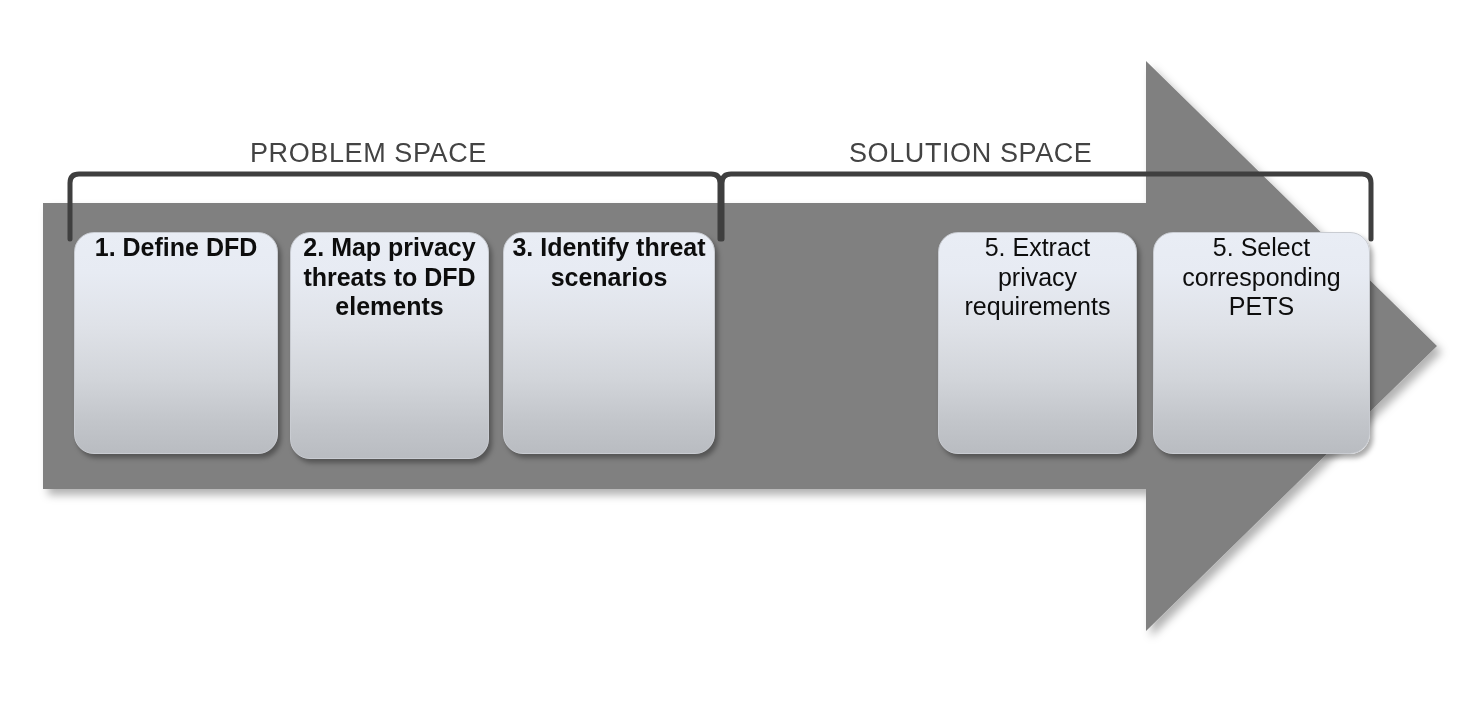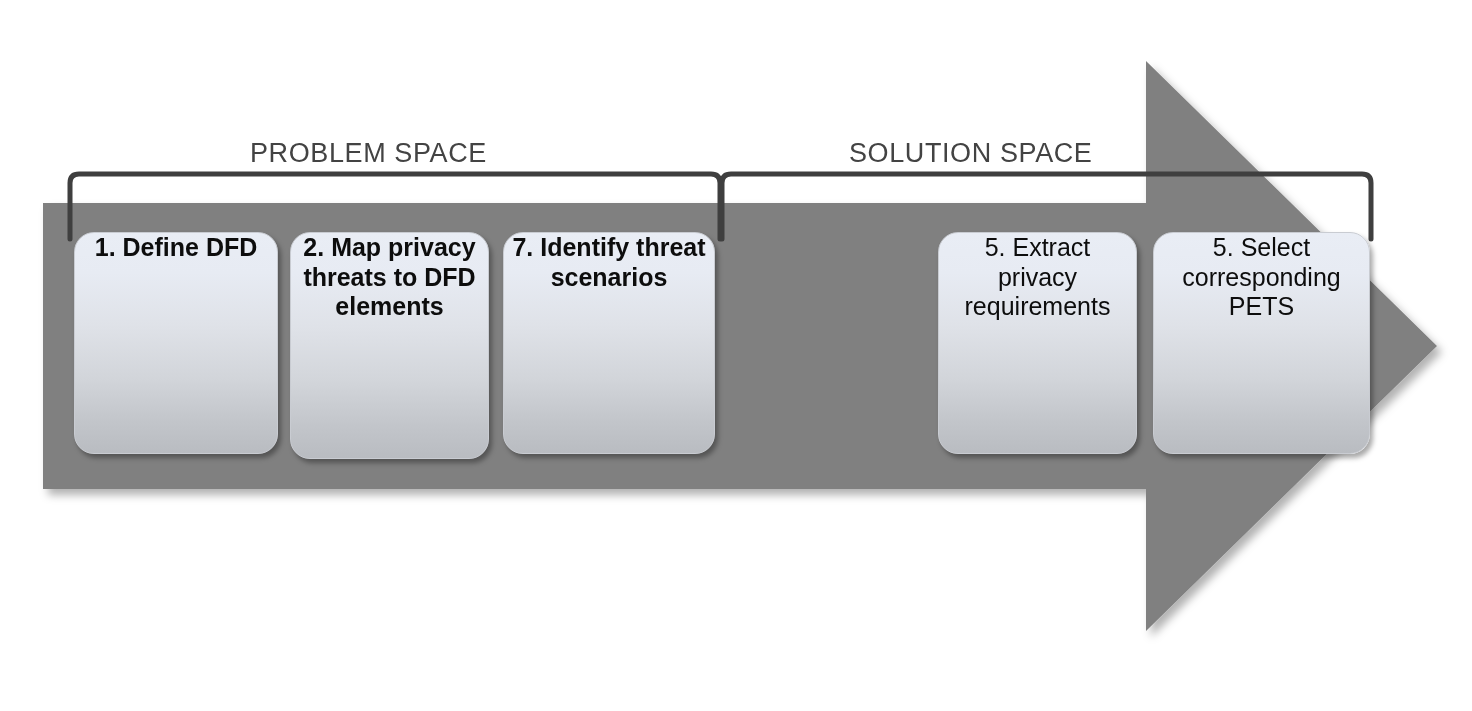--- a/index.html
+++ b/index.html
@@ -116,21 +116,21 @@
 
   <div class="step-box bold" style="left:74px; top:216px; width:204px; height:222px;border-radius:20px;">
     <span class="step-text">1. Define DFD</span>
   </div>
 
   <div class="step-box bold" style="left:290px; top:216px; width:199px; height:227px;">
     <span class="step-text">2. Map privacy threats to DFD elements</span>
   </div>
 
   <div class="step-box bold" style="left:503px; top:216px; width:212px; height:222px;">
-    <span class="step-text">7. Identify threat scenarios</span>
+    <span class="step-text">3. Identify threat scenarios</span>
   </div>
 
 
   <div class="step-box regular" style="left:938px; top:216px; width:199px; height:222px;">
     <span class="step-text">5. Extract privacy requirements</span>
   </div>
 
   <div class="step-box regular" style="left:1153px; top:216px; width:217px; height:222px;">
     <span class="step-text">5. Select corresponding PETS</span>
   </div>

